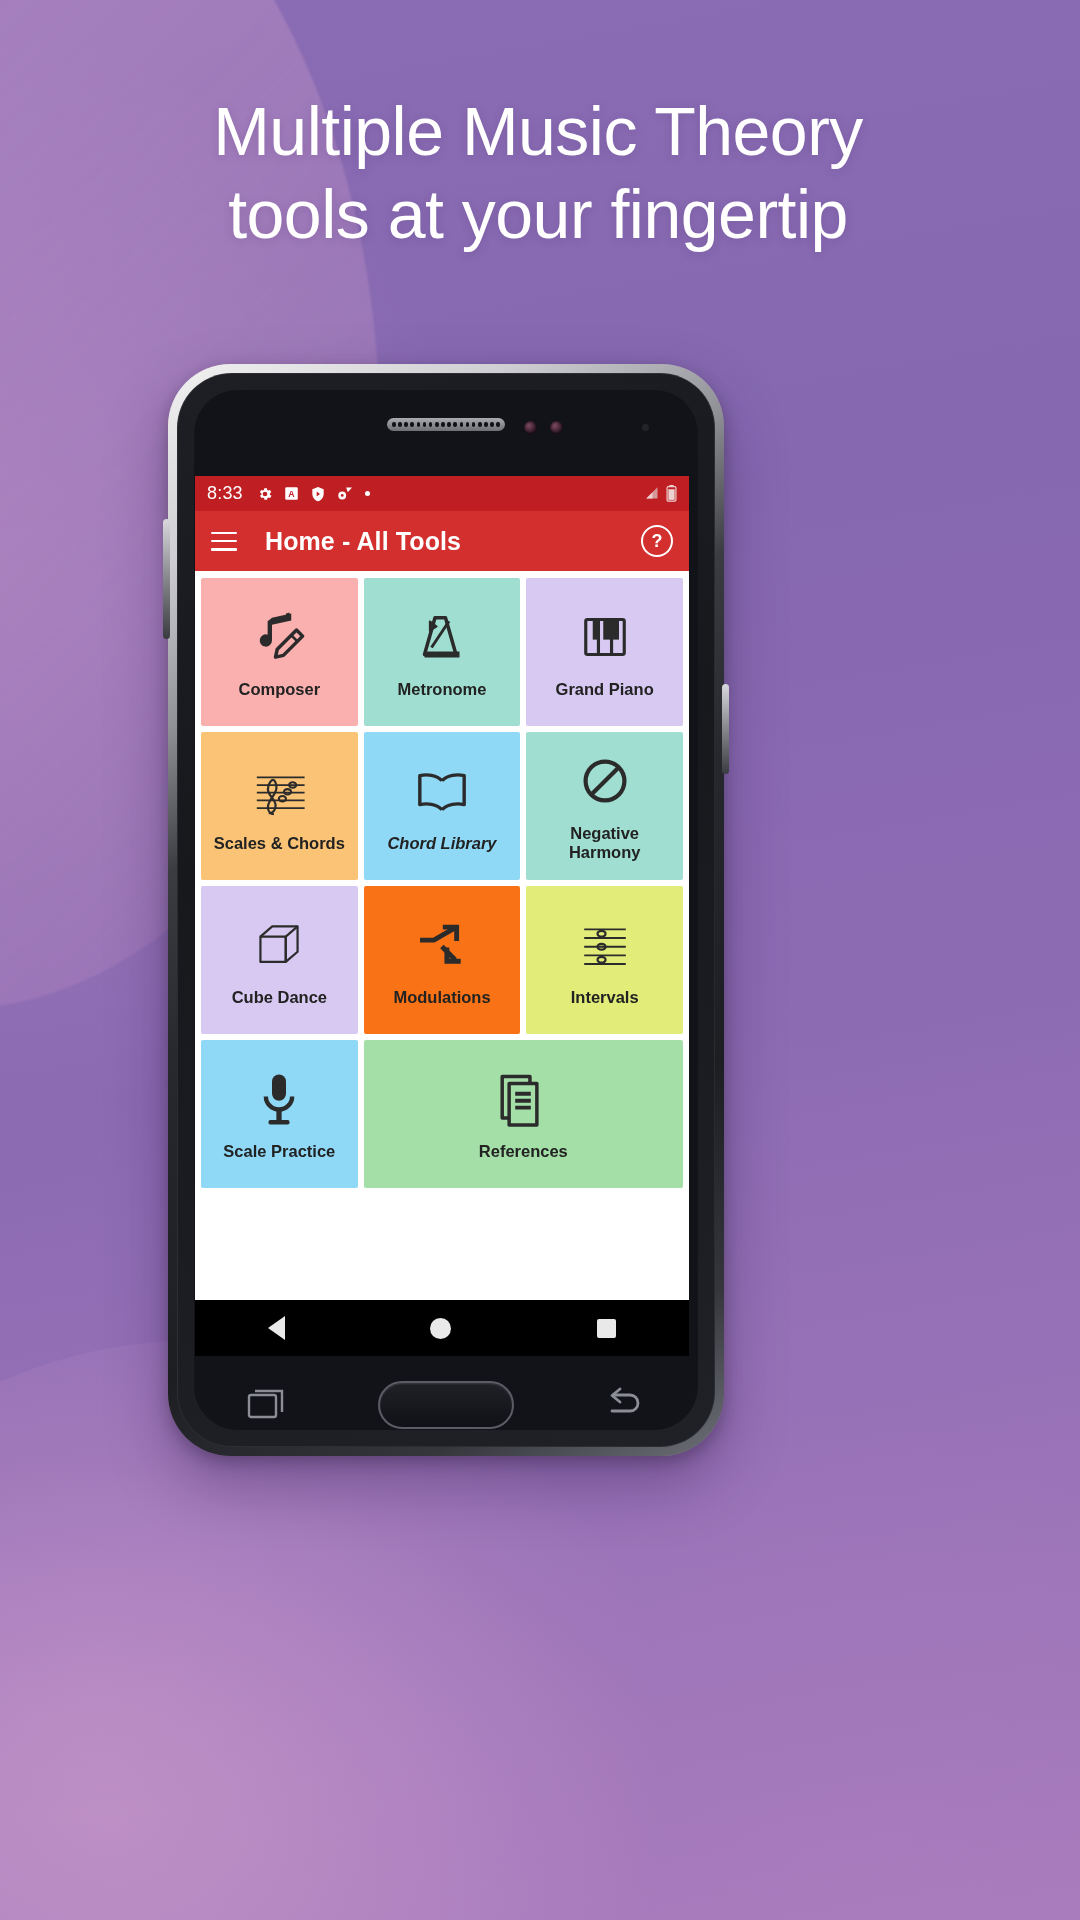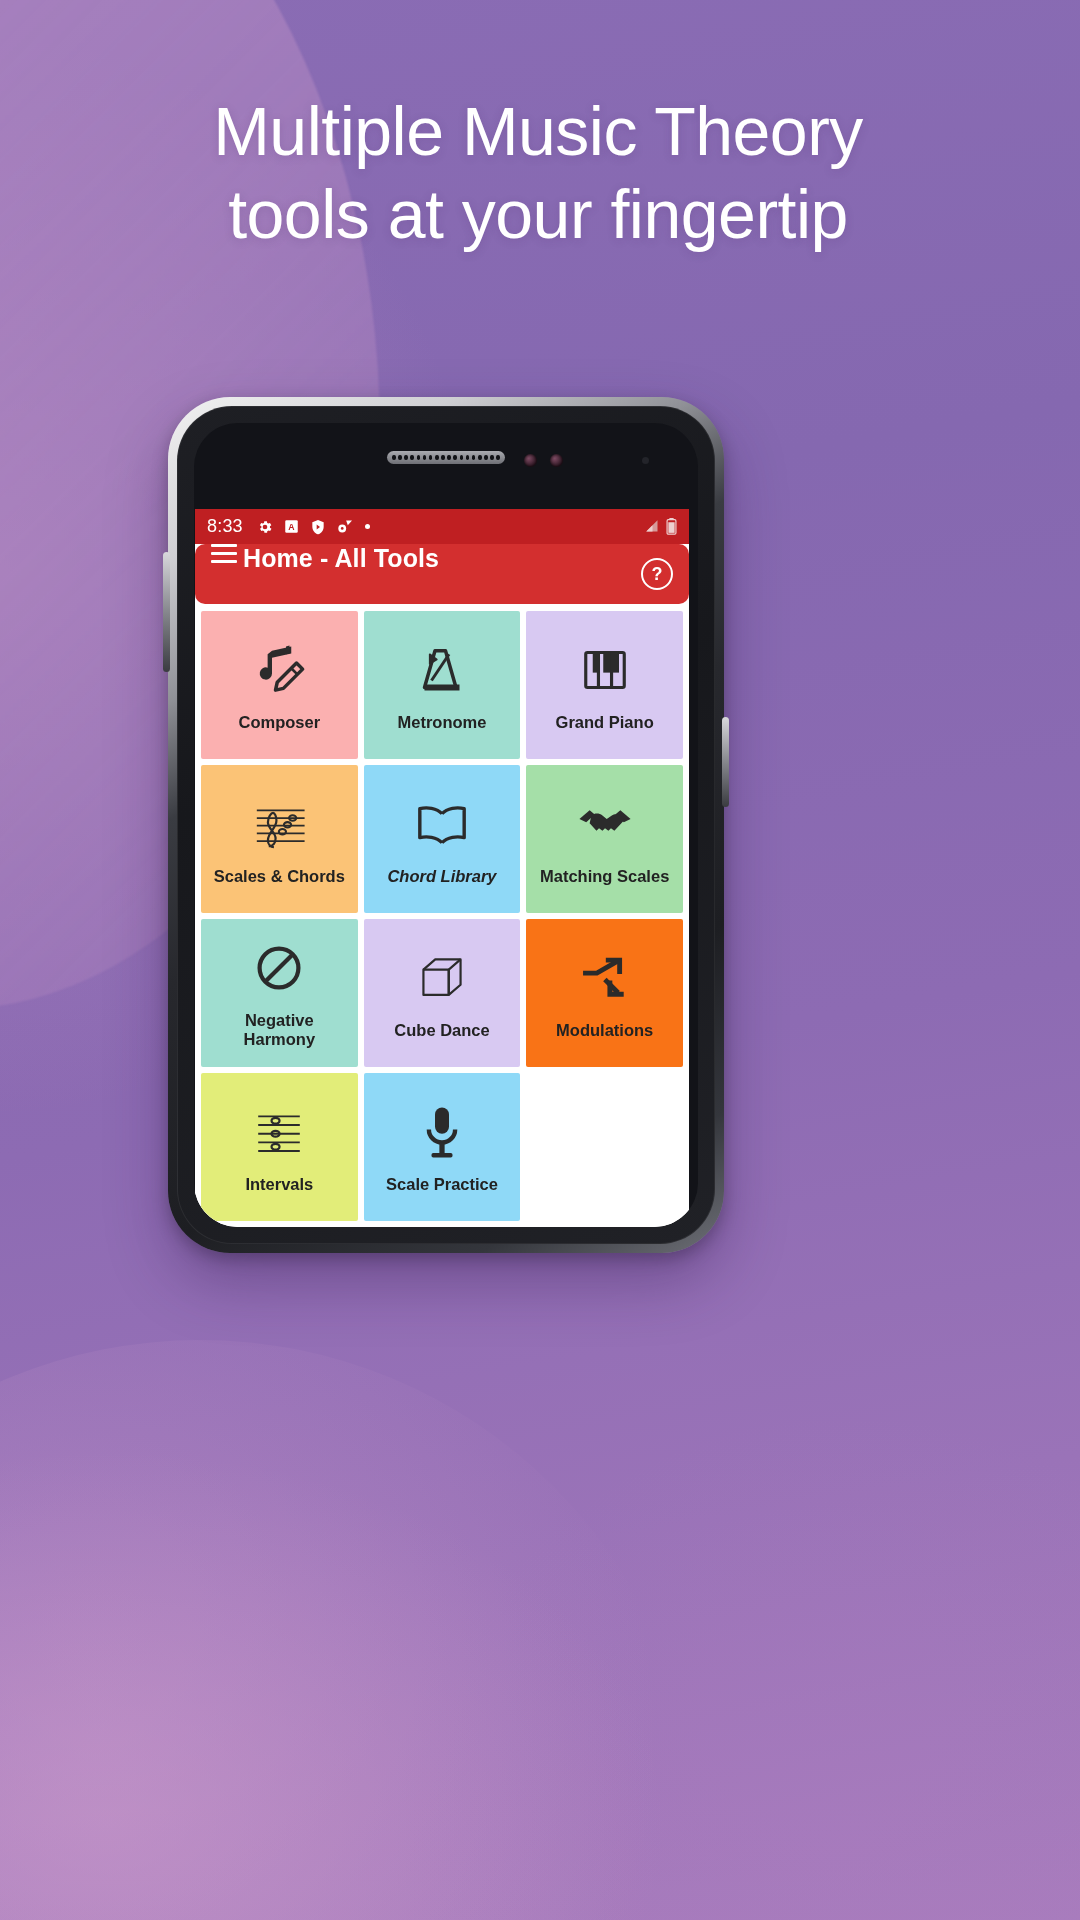--- a/index.html
+++ b/index.html
@@ -40,21 +40,21 @@
     position:absolute;left:0;right:4px;top:90px;
     text-align:center;color:#ffffff;
     font-size:68px;line-height:1.22;font-weight:400;
     letter-spacing:-0.5px;
     text-shadow:0 2px 10px rgba(70,40,100,.18);
   }
   .headline div{display:block;}
 
   
   .phone{
-    position:absolute;left:168px;top:397px;width:556px;height:856px;
+    position:absolute;left:168px;top:364px;width:556px;height:1092px;
     border-radius:62px;
     background:linear-gradient(150deg,#f2f2f2 0%, #cfcfd3 14%, #8f9096 26%, #3a3c42 36%, #27282d 50%, #1d1e22 72%, #34363c 88%, #6e7077 100%);
     box-shadow:0 28px 60px rgba(45,20,75,.35), 0 6px 16px rgba(0,0,0,.25);
   }
   .phone-inner{
     position:absolute;left:9px;top:9px;right:9px;bottom:9px;
     border-radius:55px;
     background:linear-gradient(160deg,#1e1f24,#17181c 40%,#202126 100%);
     border:1px solid rgba(255,255,255,.07);
   }
@@ -104,22 +104,22 @@
     font-size:17px;
   }
   .sb-time{font-size:18px;font-weight:400;letter-spacing:.2px;margin-right:14px;}
   .sb-icons{display:flex;align-items:center;gap:11px;flex:1;}
   .sb-right{display:flex;align-items:center;gap:6px;opacity:.95;}
   .ico{display:inline-flex;align-items:center;justify-content:center;}
   .dot-small{width:5px;height:5px;border-radius:50%;background:#fff;display:block;}
 
   
   .appbar{
-    height:60px;background:#d32f2f;display:flex;align-items:flex-start;
-    padding:0 16px;box-sizing:border-box;gap:6px;position:relative;border-radius:10px;
+    height:60px;background:#d32f2f;display:flex;align-items:center;
+    padding:0 16px;box-sizing:border-box;gap:28px;position:relative;
   }
   .hamburger{width:26px;height:19px;display:flex;flex-direction:column;justify-content:space-between;cursor:pointer;}
   .hamburger span{display:block;height:2.6px;background:#fff;border-radius:1px;}
   .appbar-title{color:#fff;font-size:25px;font-weight:700;letter-spacing:.1px;}
   .help-btn{position:absolute;right:16px;top:50%;transform:translateY(-50%);
             width:28px;height:28px;border:2.2px solid #fff;border-radius:50%;
             display:flex;align-items:center;justify-content:center;
             color:#fff;font-size:18px;font-weight:700;cursor:pointer;line-height:1;}
 
   
@@ -315,31 +315,20 @@
                 <div class="tile-label">Scales &amp; Chords</div>
               </div>
               <div class="tile" style="background: rgb(143, 217, 247); font-style: italic;">
                 <div class="tile-icon">
                   <svg width="58" height="48" viewBox="0 0 68 56" fill="none" stroke="#2b2b2b" stroke-width="4" stroke-linejoin="round">
       <path d="M34 16C28 9 16 8 8 10v34c8-2 20-1 26 6"></path>
       <path d="M34 16c6-7 18-8 26-6v34c-8-2-20-1-26 6"></path>
                   </svg>
                 </div>
                 <div class="tile-label">Chord Library</div>
-              </div>
-              <div class="tile" style="background: rgb(165, 223, 168);">
-                <div class="tile-icon">
-                  <svg width="58" height="50" viewBox="0 0 68 56" fill="#2b2b2b">
-      <path d="M4 22 16 12l6 5-10 9z"></path>
-      <path d="M64 22 52 12l-6 5 10 9z"></path>
-      <path d="M18 18c4-3 9-3 13 0l5 4 6-4c3-2 8-2 11 1l4 4-12 13-4-3-3 3-4-3-3 3-4-3-3 3-8-9z"></path>
-      <path d="M22 34l5 5M28 31l6 6M34 29l6 6"></path>
-                  </svg>
-                </div>
-                <div class="tile-label">Matching Scales</div>
               </div>
               <div class="tile" style="background: rgb(159, 222, 208);">
                 <div class="tile-icon">
                   <svg width="54" height="54" viewBox="0 0 64 64" fill="none" stroke="#2b2b2b" stroke-width="5">
       <circle cx="32" cy="32" r="23"></circle>
                     <path d="M15 49 49 15"></path>
                   </svg>
                 </div>
                 <div class="tile-label">Negative Harmony</div>
               </div>

